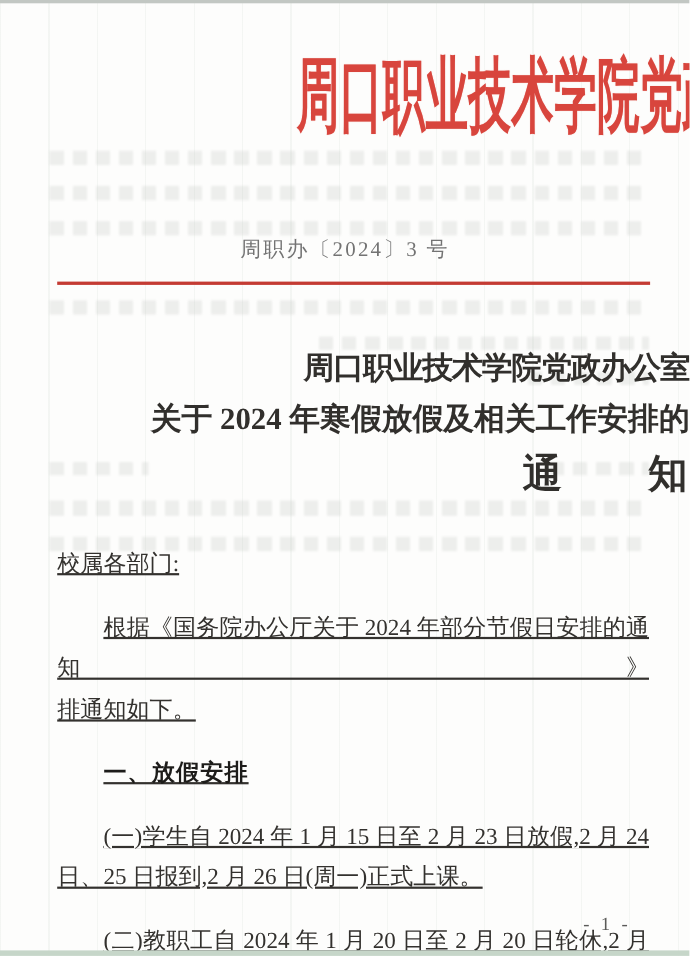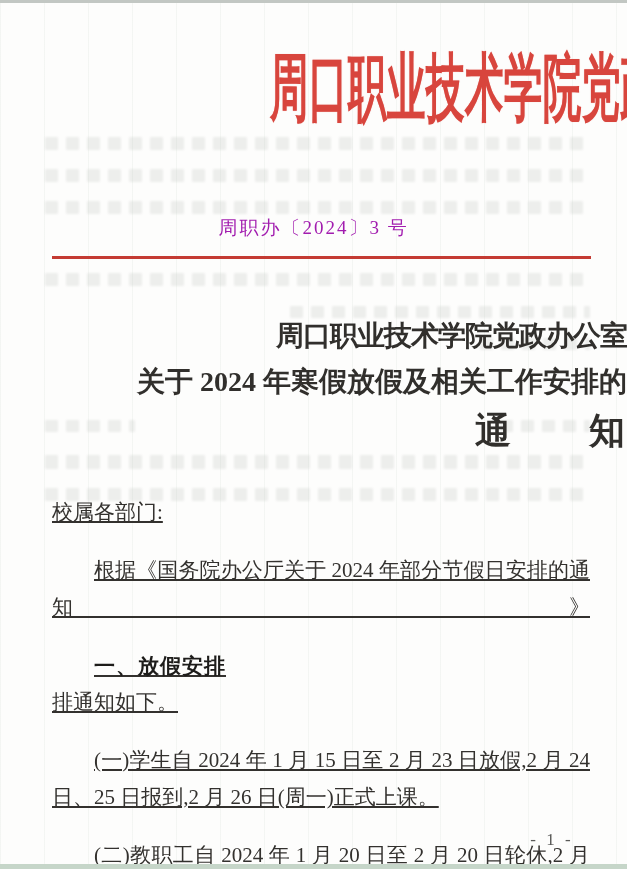--- a/index.html
+++ b/index.html
@@ -56,21 +56,21 @@
     transform: scaleX(.52);
     transform-origin: center;
     text-shadow: 0 0 1px rgba(216,69,61,.55);
   }
   .doc-number {
     position: absolute; top: 216px; left: 0; right: 0;
     line-height: 24px;
     text-align: center;
     font-size: 19px;
     letter-spacing: 2px;
-    color: #a21caf;
+    color: #737373;
   }
   .red-rule {
     position: absolute; top: 256px; left: 52px; width: 539px; height: 3px;
     background: var(--rule-red, #c43b33);
   }
   .title-block {
     position: absolute; top: 314px; left: 0; right: 0;
     text-align: right;
     color: var(--title-ink, #312f2c);
     font-weight: bold;
@@ -135,22 +135,22 @@
 
   <div class="title-block">
     <div class="title-line-1">周口职业技术学院党政办公室</div>
     <div class="title-line-2">关于 2024 年寒假放假及相关工作安排的</div>
     <div class="title-line-3">通　　知</div>
   </div>
 
   <div class="body-block">
     <div class="line">校属各部门:</div>
     <div class="line indent full">根据《国务院办公厅关于 2024 年部分节假日安排的通知》</div>
+    <div class="line">排通知如下。</div>
     <div class="line indent heading">一、放假安排</div>
-    <div class="line">排通知如下。</div>
     <div class="line indent full">(一)学生自 2024 年 1 月 15 日至 2 月 23 日放假,2 月 24</div>
     <div class="line">日、25 日报到,2 月 26 日(周一)正式上课。</div>
     <div class="line indent full">(二)教职工自 2024 年 1 月 20 日至 2 月 20 日轮休,2 月</div>
   </div>
 
   <div class="page-number">- 1 -</div>
 
   <div class="edge-bottom"></div>
 </div>
 

